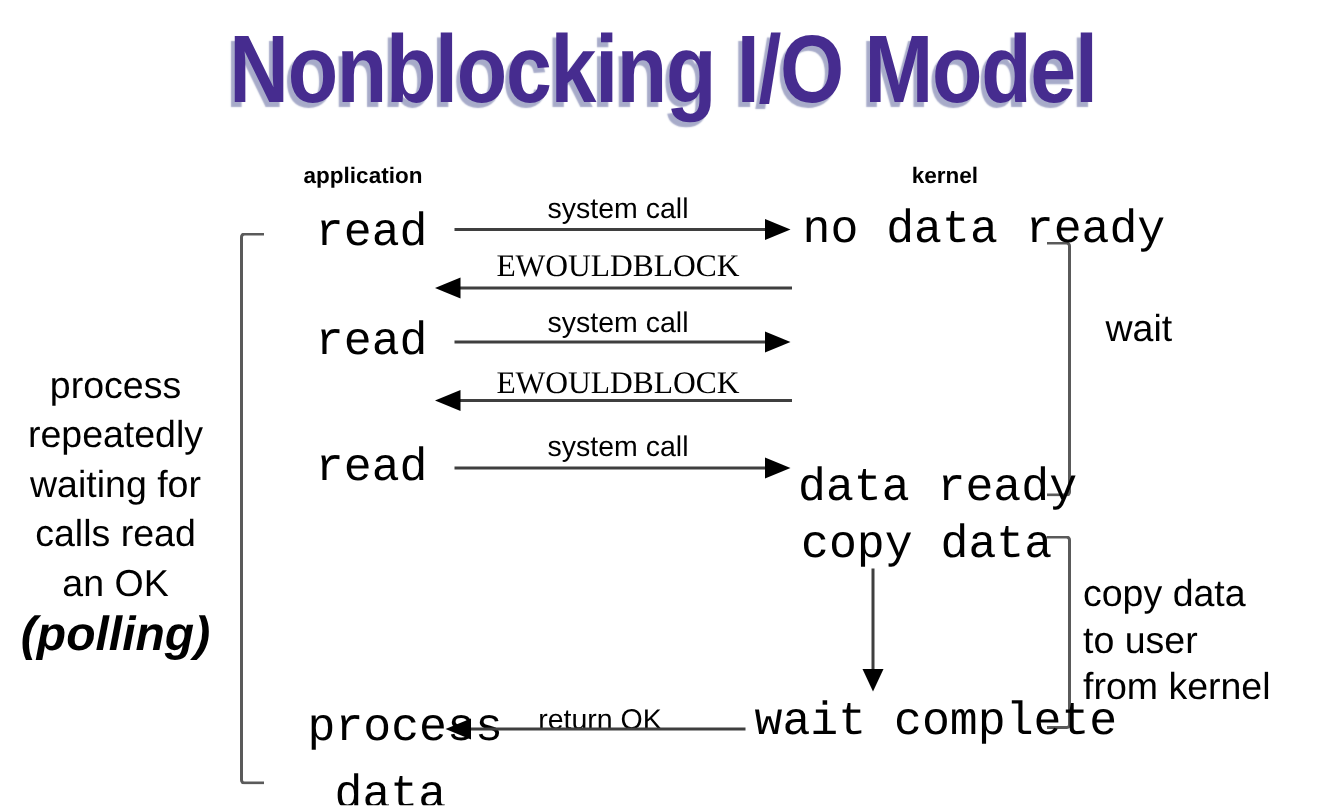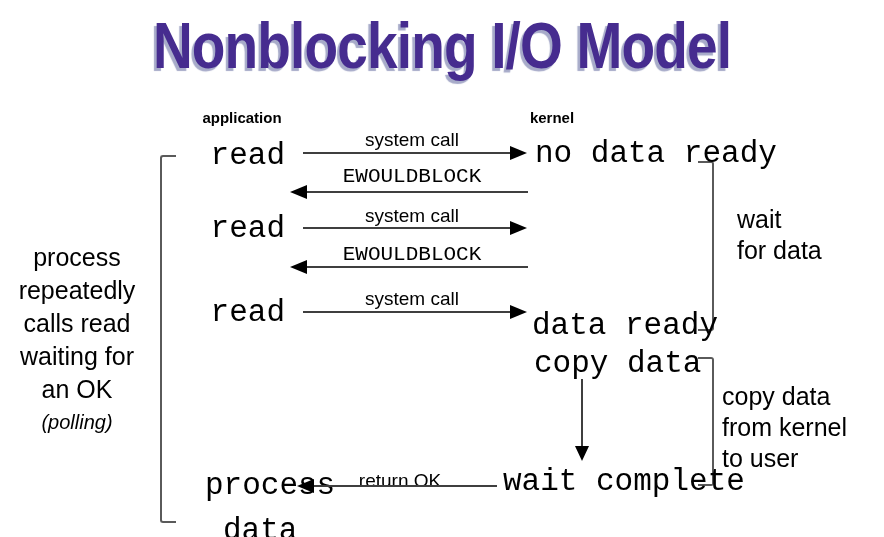--- a/index.html
+++ b/index.html
@@ -11,52 +11,52 @@
   .title{
     position:absolute;top:12px;left:0;right:0;margin:0;text-align:center;
     font-size:64px;line-height:68px;font-weight:bold;letter-spacing:-1px;
     color:var(--title,#462C8F);
     text-shadow:-3px 3px 1px var(--title-shadow,#A7ABC9);
     transform:scaleX(0.86);
     white-space:nowrap;
   }
   .colhead{position:absolute;top:77px;width:200px;text-align:center;font-size:15px;font-weight:bold;white-space:nowrap;margin-top:32px;}
   .app{left:142px;}
-  .kern{left:452px;}
+  .kern{left:452px;text-align:right;}
   .t{position:absolute;font-size:31px;line-height:26px;white-space:nowrap;font-family:Liberation Mono, monospace;}
   .ctr{width:160px;text-align:center;}
   .lbl{position:absolute;width:200px;text-align:center;font-size:19px;line-height:20px;white-space:nowrap;}
-  .mono{font-family:Liberation Mono, monospace;font-size:21px;line-height:22px;}
+  .mono{font-family:Liberation Serif, serif;font-size:21px;line-height:22px;}
   .line{position:absolute;height:2px;background:var(--line,#3F3F3F);}
   .vline{position:absolute;width:2px;background:var(--line,#3F3F3F);}
   .head-r{position:absolute;width:0;height:0;border-top:7px solid transparent;border-bottom:7px solid transparent;border-left:17px solid var(--text,#000);}
   .head-l{position:absolute;width:0;height:0;border-top:7px solid transparent;border-bottom:7px solid transparent;border-right:17px solid var(--text,#000);}
   .head-d{position:absolute;width:0;height:0;border-left:7px solid transparent;border-right:7px solid transparent;border-top:15px solid var(--text,#000);}
   .brace{position:absolute;border:2px solid var(--bracket,#5A5A5A);}
   .brace.left{border-right:none;border-radius:3px 0 0 3px;}
   .brace.right{border-left:none;border-radius:0 3px 3px 0;}
   .note{position:absolute;font-size:25px;line-height:31px;white-space:nowrap;}
   .leftnote{position:absolute;left:3px;width:148px;top:241px;text-align:center;font-size:25px;line-height:33px;}
-  .polling{font-style:italic;font-size:20px;}
+  .polling{font-style:italic;font-size:32px;font-weight:bold;}
 </style>
 </head>
 <body>
 
 <div class="stage">
 
   <h1 class="title">Nonblocking I/O Model</h1>
 
   <div class="colhead app">application</div>
   <div class="colhead kern">kernel</div>
 
   <div class="leftnote">
     <div>process</div>
     <div>repeatedly</div>
+    <div>waiting for</div>
     <div>calls read</div>
-    <div>waiting for</div>
     <div>an OK</div>
     <div class="polling">(polling)</div>
   </div>
 
   <div class="brace left" style="left:160px;top:155px;width:14px;height:364px;"></div>
   <div class="brace right" style="left:698px;top:161px;width:14px;height:166px;"></div>
   <div class="brace right" style="left:698px;top:357px;width:14px;height:125px;"></div>
 
   <div class="t" style="left:195px;top:143px;width:90px;text-align:right;">read</div>
   <div class="t" style="left:195px;top:216px;width:90px;text-align:right;">read</div>
@@ -91,21 +91,20 @@
 
   <div class="vline" style="left:581px;top:379px;height:68px;"></div>
   <div class="head-d" style="left:575px;top:446px;"></div>
 
   <div class="lbl" style="left:300px;top:459px;margin-top:12px;">return OK</div>
   <div class="line" style="left:313px;top:485px;width:184px;"></div>
   <div class="head-l" style="left:297px;top:479px;"></div>
 
   <div class="note" style="left:737px;top:204px;">
     <div>wait</div>
-    <div>for data</div>
   </div>
   <div class="note" style="left:722px;top:381px;">
     <div>copy data</div>
+    <div>to user</div>
     <div>from kernel</div>
-    <div>to user</div>
   </div>
 
 </div>
 
 </body></html>

